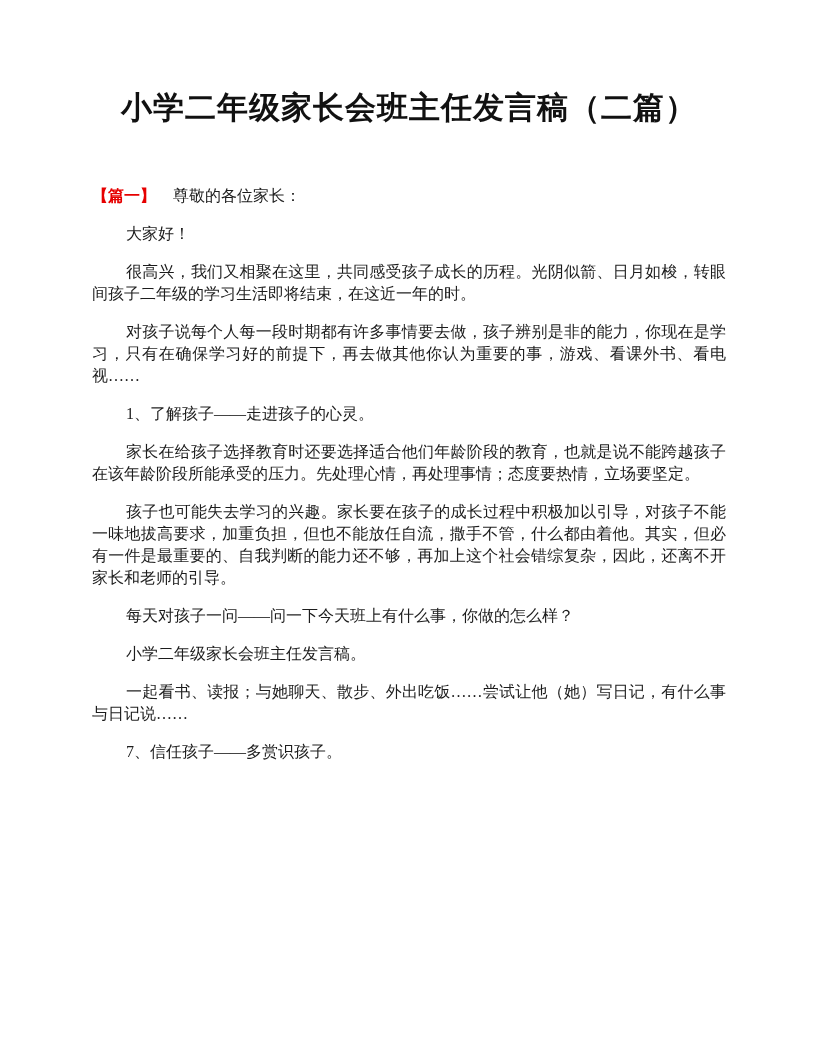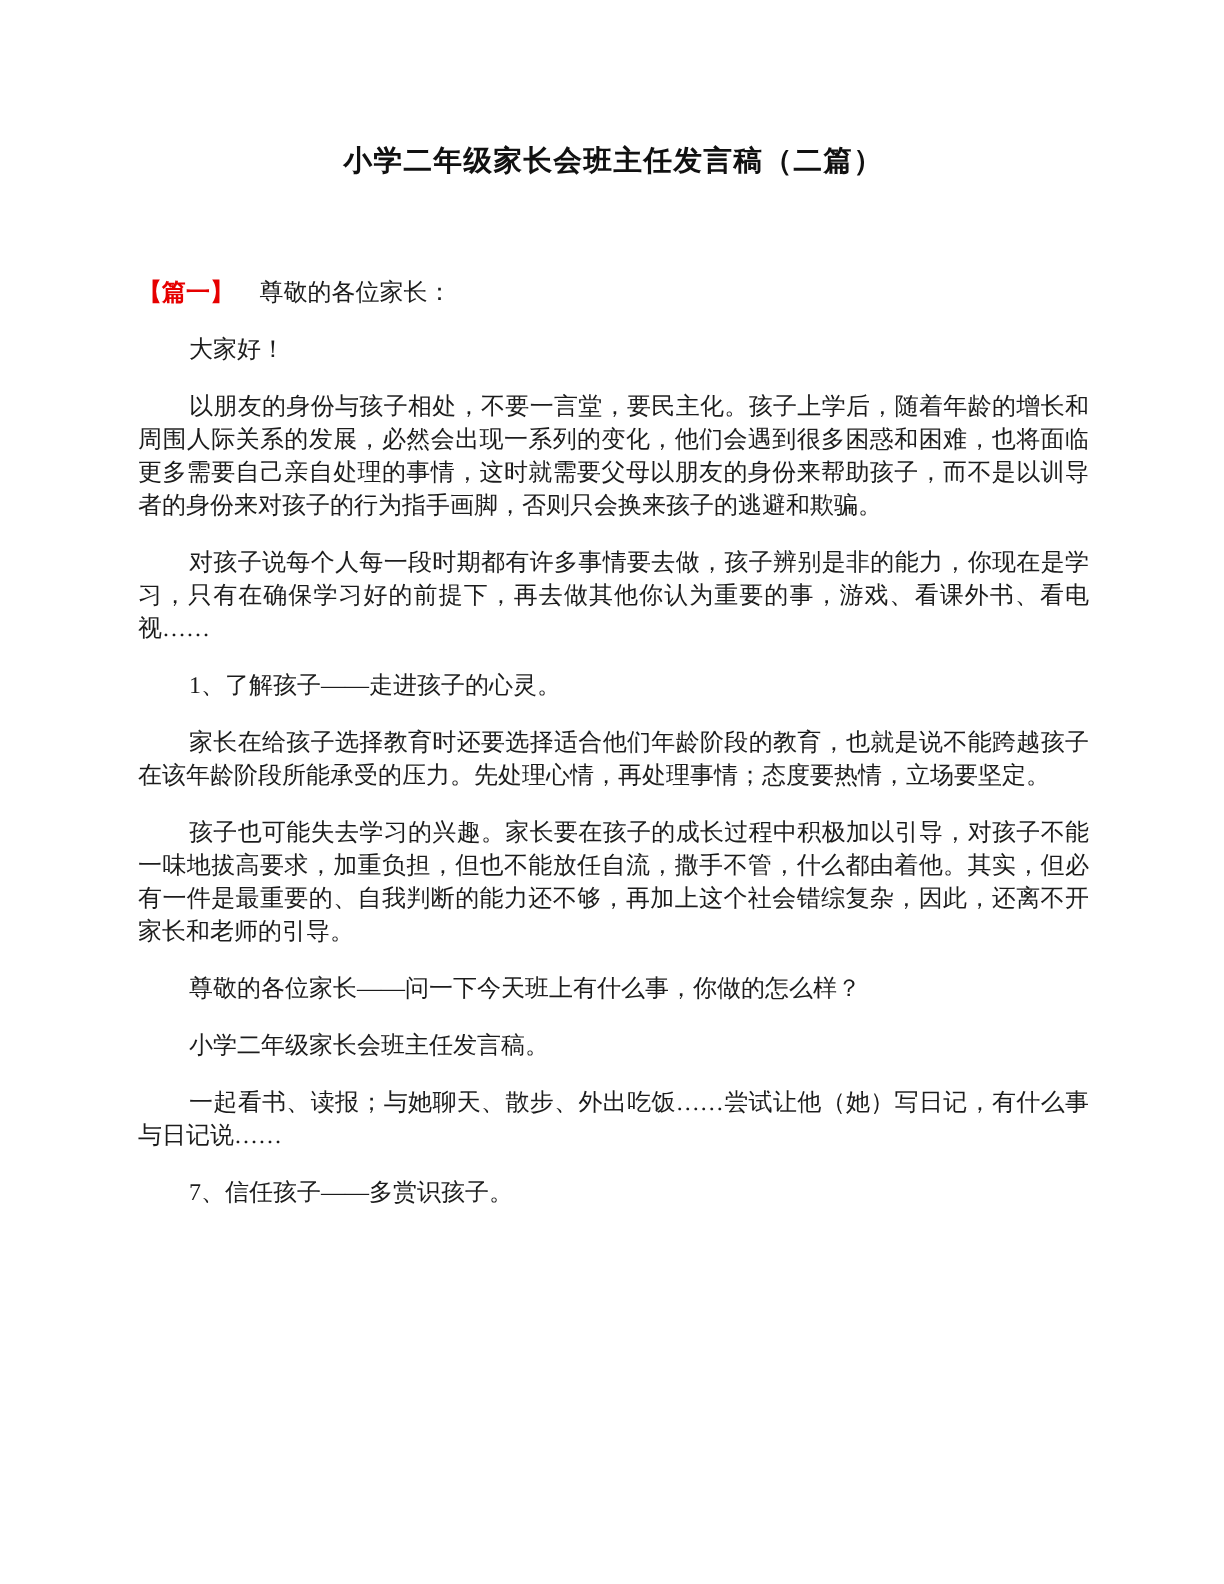--- a/index.html
+++ b/index.html
@@ -16,21 +16,21 @@
     margin: 0 auto;
     padding: 92px 90px 0 92px;
     background: #ffffff;
     overflow: hidden;
     font-family: "Liberation Serif", "DejaVu Serif", serif;
     font-size: 16px;
     color: #1c1c1c;
   }
   .doc-title {
     margin: 0 0 61px 0;
-    font-size: 19px;
+    font-size: 31px;
     line-height: 32px;
     font-weight: 700;
     text-align: center;
     letter-spacing: 1px;
     color: #111111;
   }
   .para {
     margin: 0 0 16px 0;
     line-height: 22px;
     text-align: justify;
@@ -54,33 +54,33 @@
 <body>
 
 <div class="page">
 
   <h1 class="doc-title">小学二年级家长会班主任发言稿（二篇）</h1>
 
   <p class="para opening"><span class="section-label">【篇一】</span><span class="salutation">尊敬的各位家长：</span></p>
 
   <p class="para body-para">大家好！</p>
 
+  <p class="para body-para">很高兴，我们又相聚在这里，共同感受孩子成长的历程。光阴似箭、日月如梭，转眼间孩子二年级的学习生活即将结束，在这近一年的时。</p>
 
 
-  <p class="para body-para">以朋友的身份与孩子相处，不要一言堂，要民主化。孩子上学后，随着年龄的增长和周围人际关系的发展，必然会出现一系列的变化，他们会遇到很多困惑和困难，也将面临更多需要自己亲自处理的事情，这时就需要父母以朋友的身份来帮助孩子，而不是以训导者的身份来对孩子的行为指手画脚，否则只会换来孩子的逃避和欺骗。</p>
 
   <p class="para body-para">对孩子说每个人每一段时期都有许多事情要去做，孩子辨别是非的能力，你现在是学习，只有在确保学习好的前提下，再去做其他你认为重要的事，游戏、看课外书、看电视……</p>
 
   <p class="para body-para">1、了解孩子——走进孩子的心灵。</p>
 
   <p class="para body-para">家长在给孩子选择教育时还要选择适合他们年龄阶段的教育，也就是说不能跨越孩子在该年龄阶段所能承受的压力。先处理心情，再处理事情；态度要热情，立场要坚定。</p>
 
   <p class="para body-para">孩子也可能失去学习的兴趣。家长要在孩子的成长过程中积极加以引导，对孩子不能一味地拔高要求，加重负担，但也不能放任自流，撒手不管，什么都由着他。其实，但必有一件是最重要的、自我判断的能力还不够，再加上这个社会错综复杂，因此，还离不开家长和老师的引导。</p>
 
-  <p class="para body-para">尊敬的各位家长——问一下今天班上有什么事，你做的怎么样？</p>
+  <p class="para body-para">每天对孩子一问——问一下今天班上有什么事，你做的怎么样？</p>
 
   <p class="para body-para">小学二年级家长会班主任发言稿。</p>
 
   <p class="para body-para">一起看书、读报；与她聊天、散步、外出吃饭……尝试让他（她）写日记，有什么事与日记说……</p>
 
   <p class="para body-para">7、信任孩子——多赏识孩子。</p>
 
 </div>
 
 </body></html>

